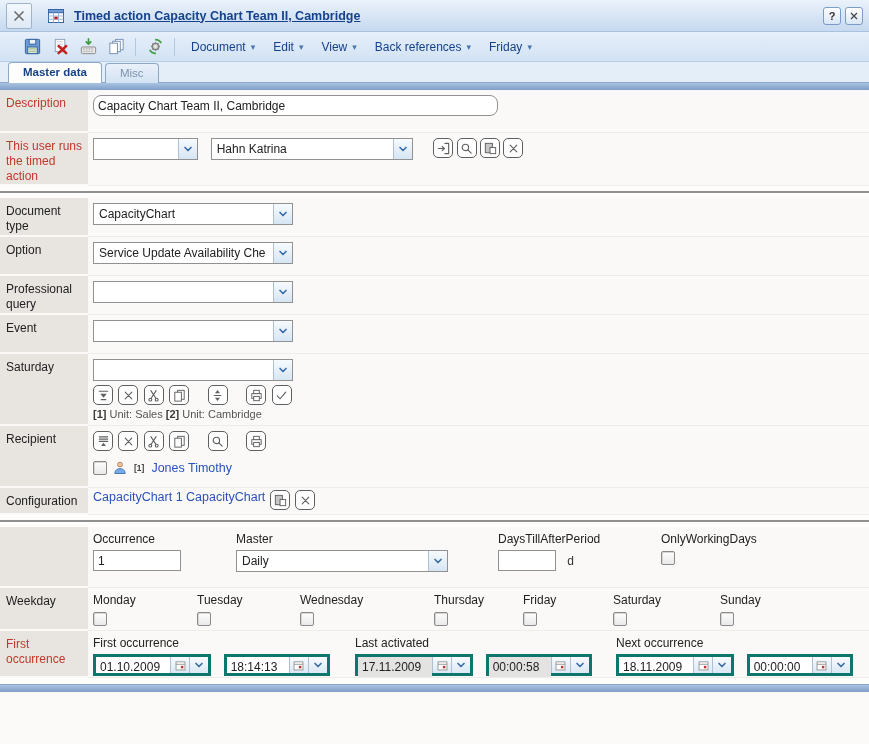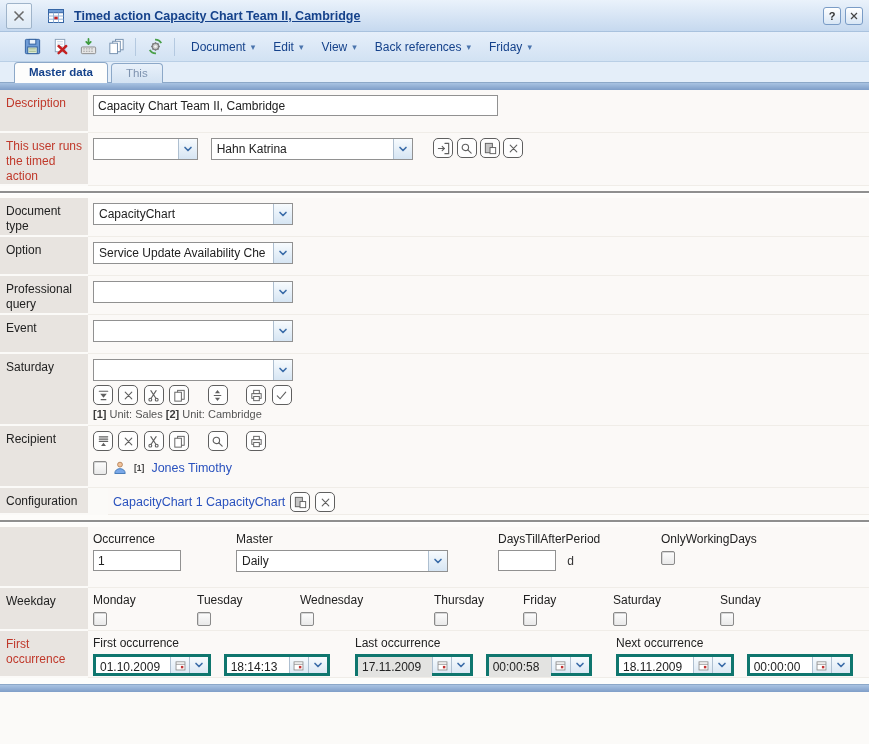--- a/index.html
+++ b/index.html
@@ -22,21 +22,21 @@
   .toolbar { height:30px; background:linear-gradient(#e6effa,#d2e2f3); border-bottom:1px solid #b9cfe6;
     display:flex; align-items:center; padding:0 20px; }
   .tbtn { width:24px; height:24px; display:flex; align-items:center; justify-content:center; border-radius:3px; cursor:pointer; }
   .tbtn + .tbtn { margin-left:4px; }
   .tsep { width:1px; height:18px; background:#b4c9e0; margin:0 7px; }
   .menu { color:#15428b; font-size:12px; padding:4px 9px; display:flex; align-items:center; gap:5px; cursor:pointer; }
   .menu .caret { color:#4a74ad; font-size:9px; }
 
   
   .tabzone { height:28px; background:#e4eef9; position:relative; }
-  .tabs { display:flex; padding-left:14px; height:20px; }
+  .tabs { display:flex; padding-left:8px; height:20px; }
   .tab { height:21px; padding:3px 14px; border:1px solid #8ca8c8; border-bottom:none;
     border-radius:4px 4px 0 0; margin-right:3px; font-size:11.5px; cursor:pointer; position:relative; z-index:2; }
   .tab.active { background:#fdfdfc; color:#15428b; font-weight:bold; }
   .tab.inactive { background:linear-gradient(#e9f1fa,#d3e2f2); color:#7e93b0; margin-top:1px; height:20px; }
   .tabbar { position:absolute; left:0; right:0; bottom:0; height:8px;
     background:linear-gradient(#a9c3e2,#7f9ec8); border-top:1px solid #8ca8c8; z-index:1; }
 
   
   .row { display:grid; grid-template-columns:88px 1fr; }
   .lbl { background:#e8e4e0; padding:6px 4px 0 6px; font-size:12px; color:#222;
@@ -194,29 +194,29 @@
       </div>
     <div class="menu">
         <span>Friday</span>
         <span class="caret">▾</span>
       </div>
   </div>
 
   <div class="tabzone">
     <div class="tabs">
       <div class="tab active">Master data</div>
-      <div class="tab inactive">This</div>
+      <div class="tab inactive">Misc</div>
     </div>
     <div class="tabbar"></div>
   </div>
 
   <div class="row h43">
     <div class="lbl red">Description</div>
     <div class="cnt">
-      <input type="text" style="width: 405px;" value="Capacity Chart Team II, Cambridge">
+      <input type="text" style="width: 405px; border-radius: 8px;" value="Capacity Chart Team II, Cambridge">
     </div>
   </div>
 
   <div class="row h53">
     <div class="lbl red">This user runs the timed action</div>
     <div class="cnt">
       <span class="sel" style="width:105px">
         <span class="txt"></span>
         <span class="sbtn">
             <svg width="12" height="12" viewBox="0 0 16 16">
@@ -445,21 +445,21 @@
             </svg>
           </span>
         <span class="supidx">[1]</span>
         <span class="link">Jones Timothy</span>
       </div>
     </div>
   </div>
 
   <div class="row h27">
     <div class="lbl">Configuration</div>
-    <div class="cnt" style="display:flex; align-items:center; gap:5px; padding-top:2px;margin-left:20px;">
+    <div class="cnt" style="display:flex; gap:5px; padding-top:2px;">
       <span class="link">CapacityChart 1 CapacityChart</span>
       <span class="mini">
           <svg width="15" height="15" viewBox="0 0 16 16">
             <rect x="2.5" y="2.5" width="7.5" height="10" fill="#c6c6c6" stroke="#5f5f5f"></rect>
             <rect x="7.5" y="7" width="6" height="6.5" fill="#fff" stroke="#5f5f5f"></rect>
           </svg>
         </span>
       <span class="mini">
           <svg width="15" height="15" viewBox="0 0 16 16">
             <path d="M4.5 4.5l7 7M11.5 4.5l-7 7" stroke="#5f5f5f" stroke-width="1.2" stroke-linecap="round" fill="none"></path>
@@ -597,21 +597,21 @@
                 </svg>
               </span>
             <span class="dbtn">
                 <svg width="12" height="12" viewBox="0 0 16 16">
                   <path d="M4 6l4 4 4-4" stroke="#3a6ca8" stroke-width="2.2" fill="none" stroke-linecap="round" stroke-linejoin="round"></path>
                 </svg>
               </span>
           </span>
         </div>
         <div style="width:261px">
-          <div class="fldlabel">Last occurrence</div>
+          <div class="fldlabel">Last activated</div>
           <span class="dc dis">
             <input class="din dis" type="text" disabled="" value="17.11.2009" style="">
             <span class="dbtn">
                 <svg width="13" height="13" viewBox="0 0 16 16">
                   <rect x="2.5" y="3.5" width="11" height="10" fill="#fff" stroke="#888"></rect>
                   <path d="M2.5 6.5h11" stroke="#888"></path>
                   <rect x="8.5" y="8.5" width="3" height="3" fill="#c23333"></rect>
                 </svg>
               </span>
             <span class="dbtn">

